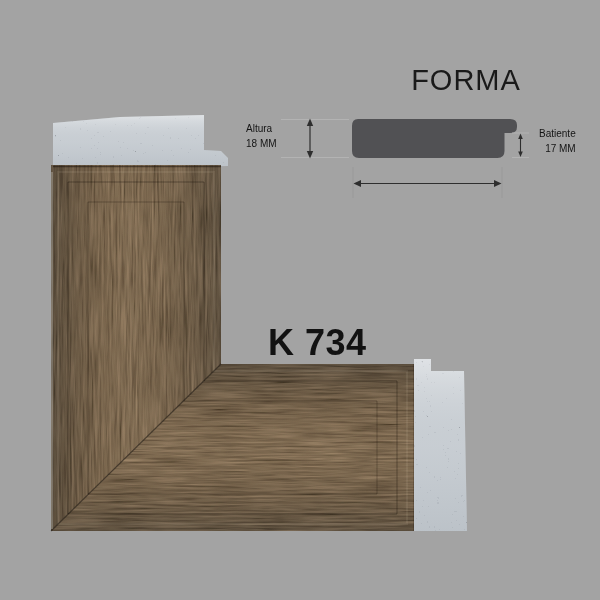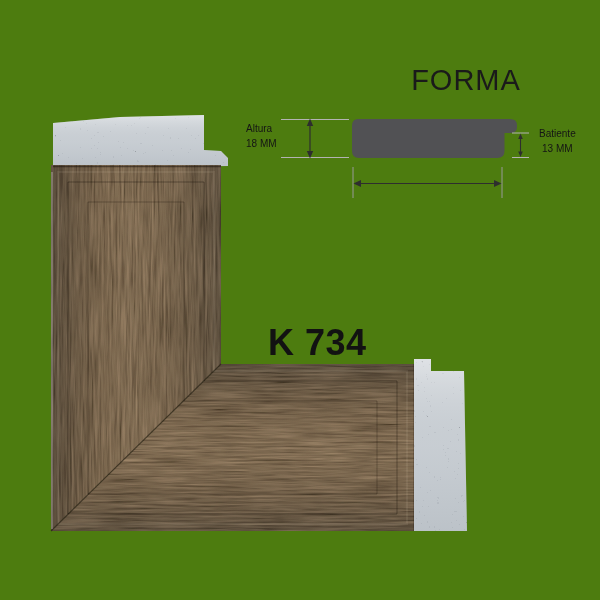--- a/index.html
+++ b/index.html
@@ -1,31 +1,31 @@
 <!DOCTYPE html>
 <html style="--profile-shape: #515154; --edge-gray: #ced3d8; --wood-base: #271b10; --wood-grain: #5c4329; --text: #1a1a1a; --dim-line: #2e2e2e; --ext-line: #b3b3b3;"><head>
 <meta charset="utf-8">
 <style>
   html,body{margin:0;padding:0;background:#ffffff;}
   #stage{
-    position:relative;width:600px;height:600px;background:#4d7c0f;
+    position:relative;width:600px;height:600px;background:#a3a3a3;
     font-family:"Liberation Sans", sans-serif;overflow:hidden;
   }
   .abs{position:absolute;}
   .forma-title{
     left:398px;top:64px;width:136px;text-align:center;
     font-size:29px;font-weight:400;letter-spacing:1px;color:var(--text,#1a1a1a);
   }
   .product-code{
     left:268px;top:322px;font-size:36px;font-weight:700;
     letter-spacing:0.5px;color:#121212;
   }
   .dim-label{font-size:10px;line-height:15px;color:#151515;}
   .dim-altura{left:246px;top:121px;text-align:left;}
-  .dim-batiente{left:539px;top:126px;text-align:center;}
+  .dim-batiente{left:539px;top:126px;text-align:right;}
   .dim-ancho{left:383px;top:187px;width:92px;text-align:center;}
   svg{position:absolute;left:0;top:0;}
 </style>
 </head>
 <body>
 
 <div id="stage">
 
   <svg width="600" height="600" viewBox="0 0 600 600">
     <defs>
@@ -141,19 +141,19 @@
 
   <div class="abs forma-title">FORMA</div>
 
   <div class="abs dim-label dim-altura">
     <div>Altura</div>
     <div>18 MM</div>
   </div>
 
   <div class="abs dim-label dim-batiente">
     <div>Batiente</div>
-    <div>13 MM</div>
+    <div>17 MM</div>
   </div>
 
 
   <div class="abs product-code">K 734</div>
 
 </div>
 
 </body></html>

